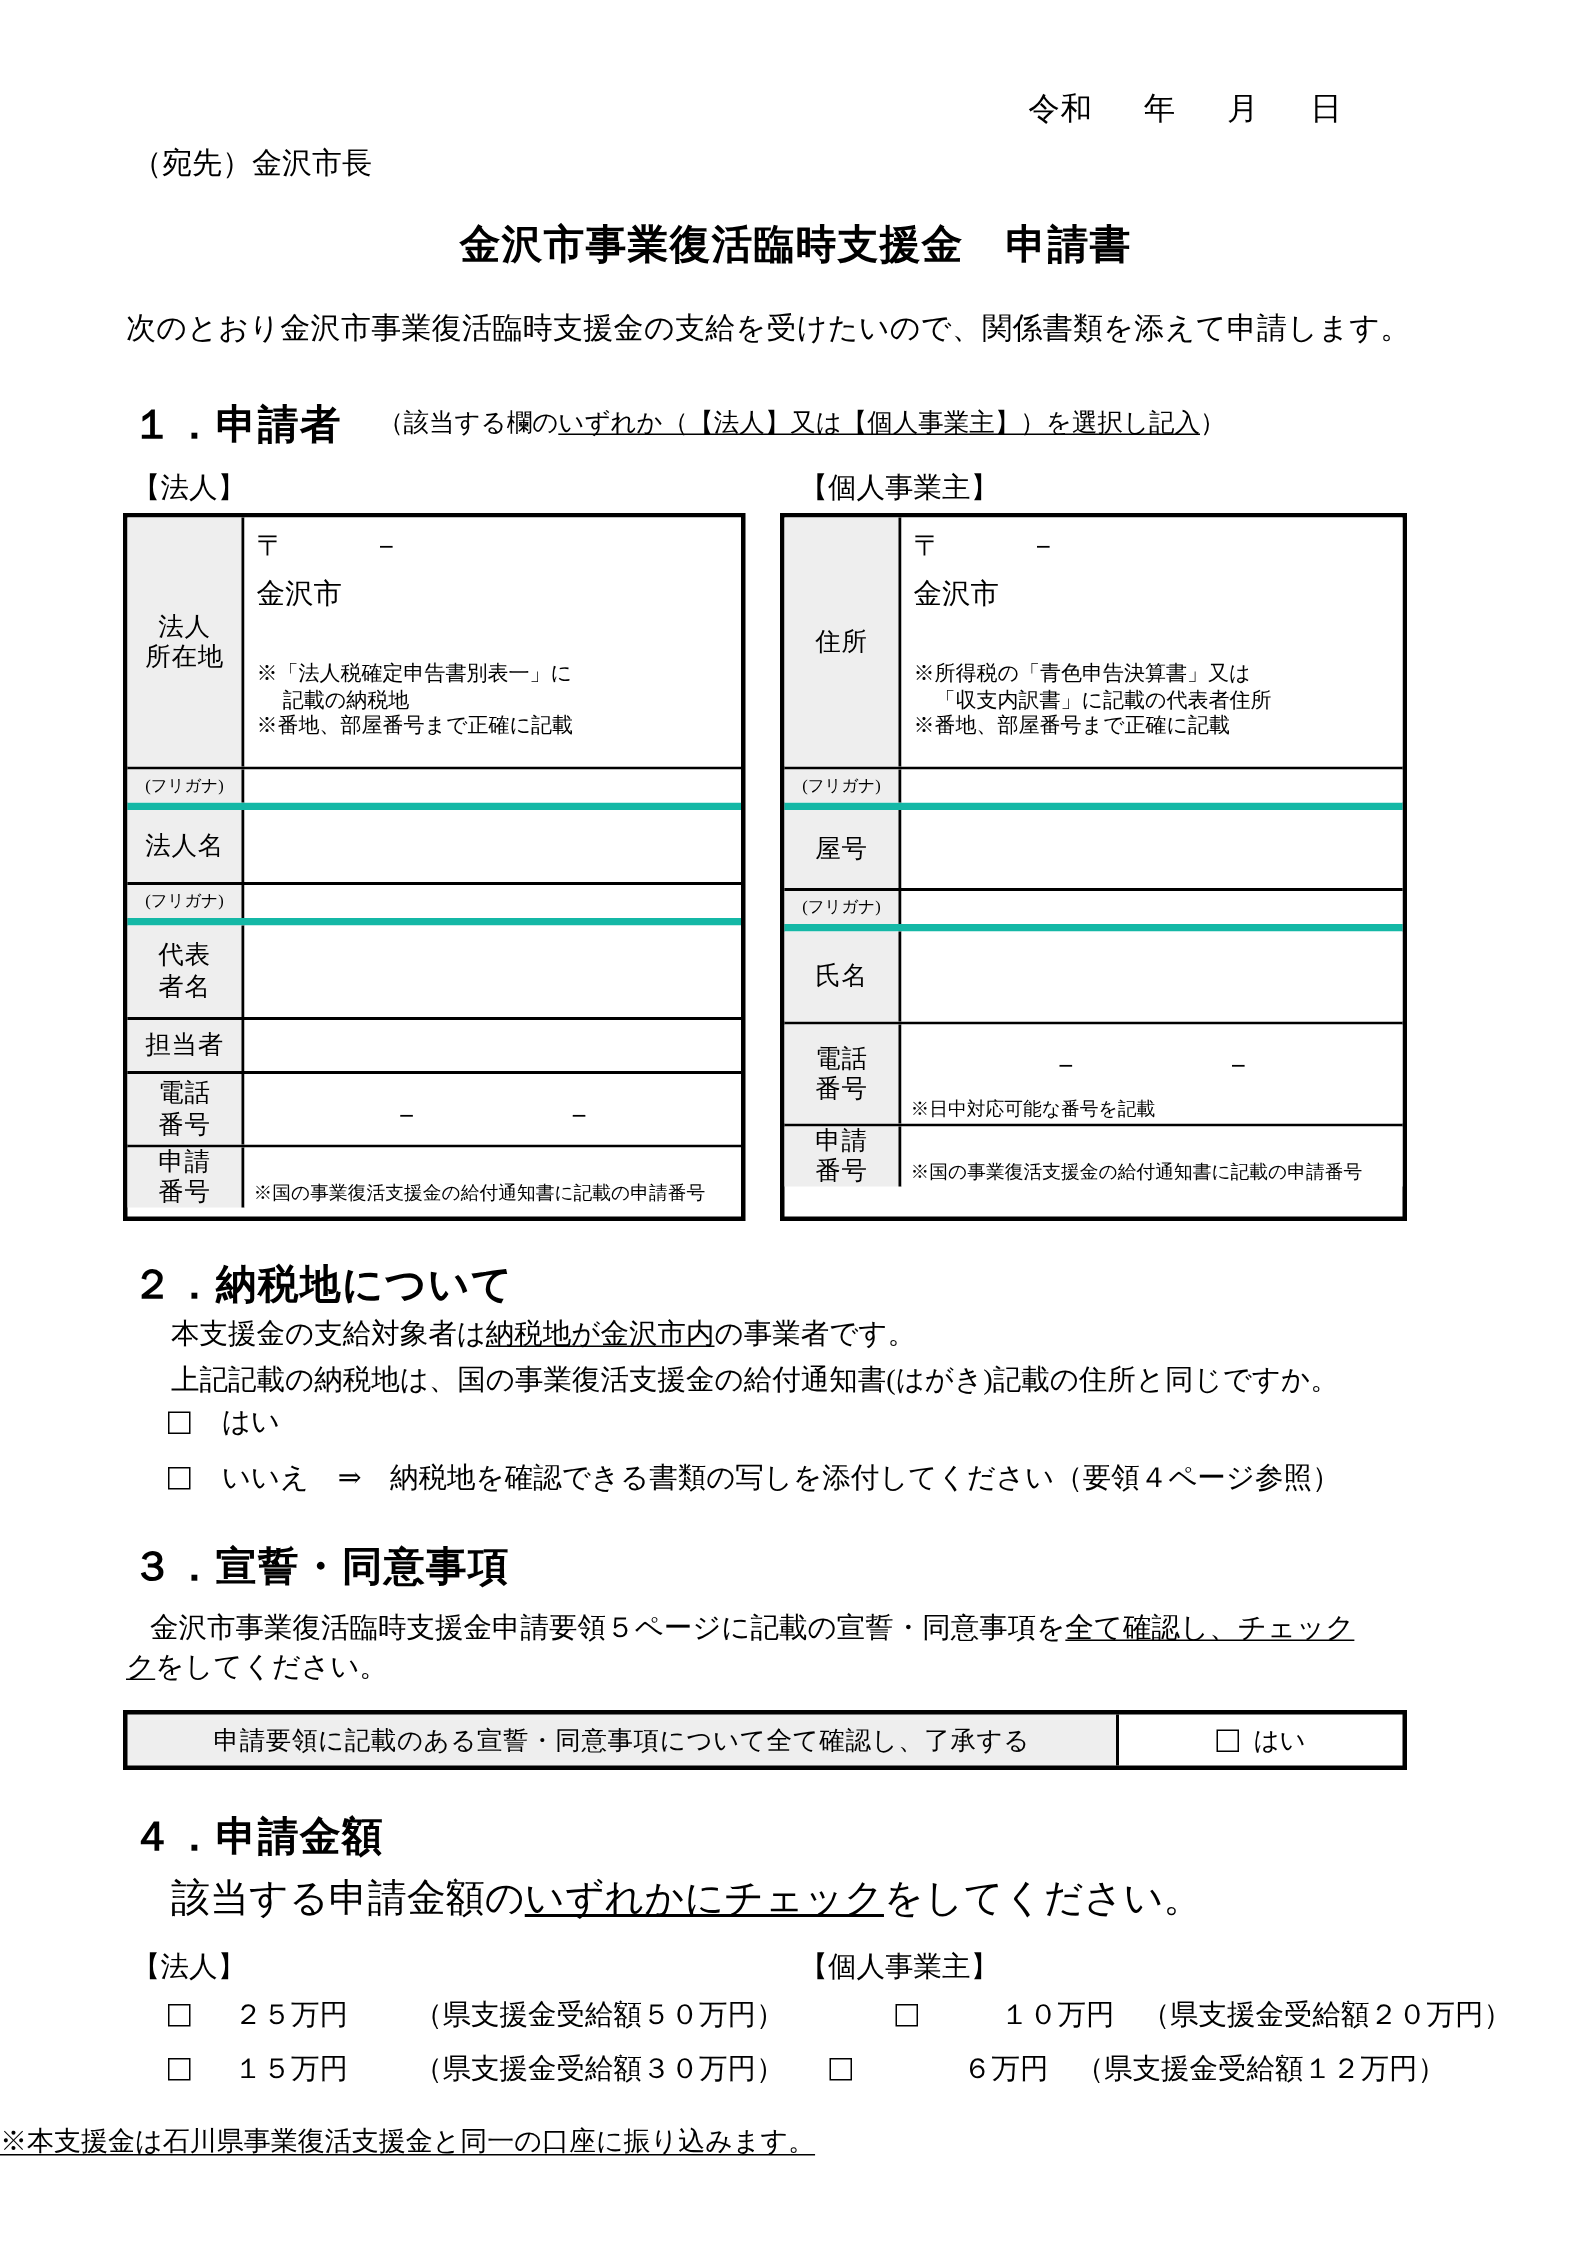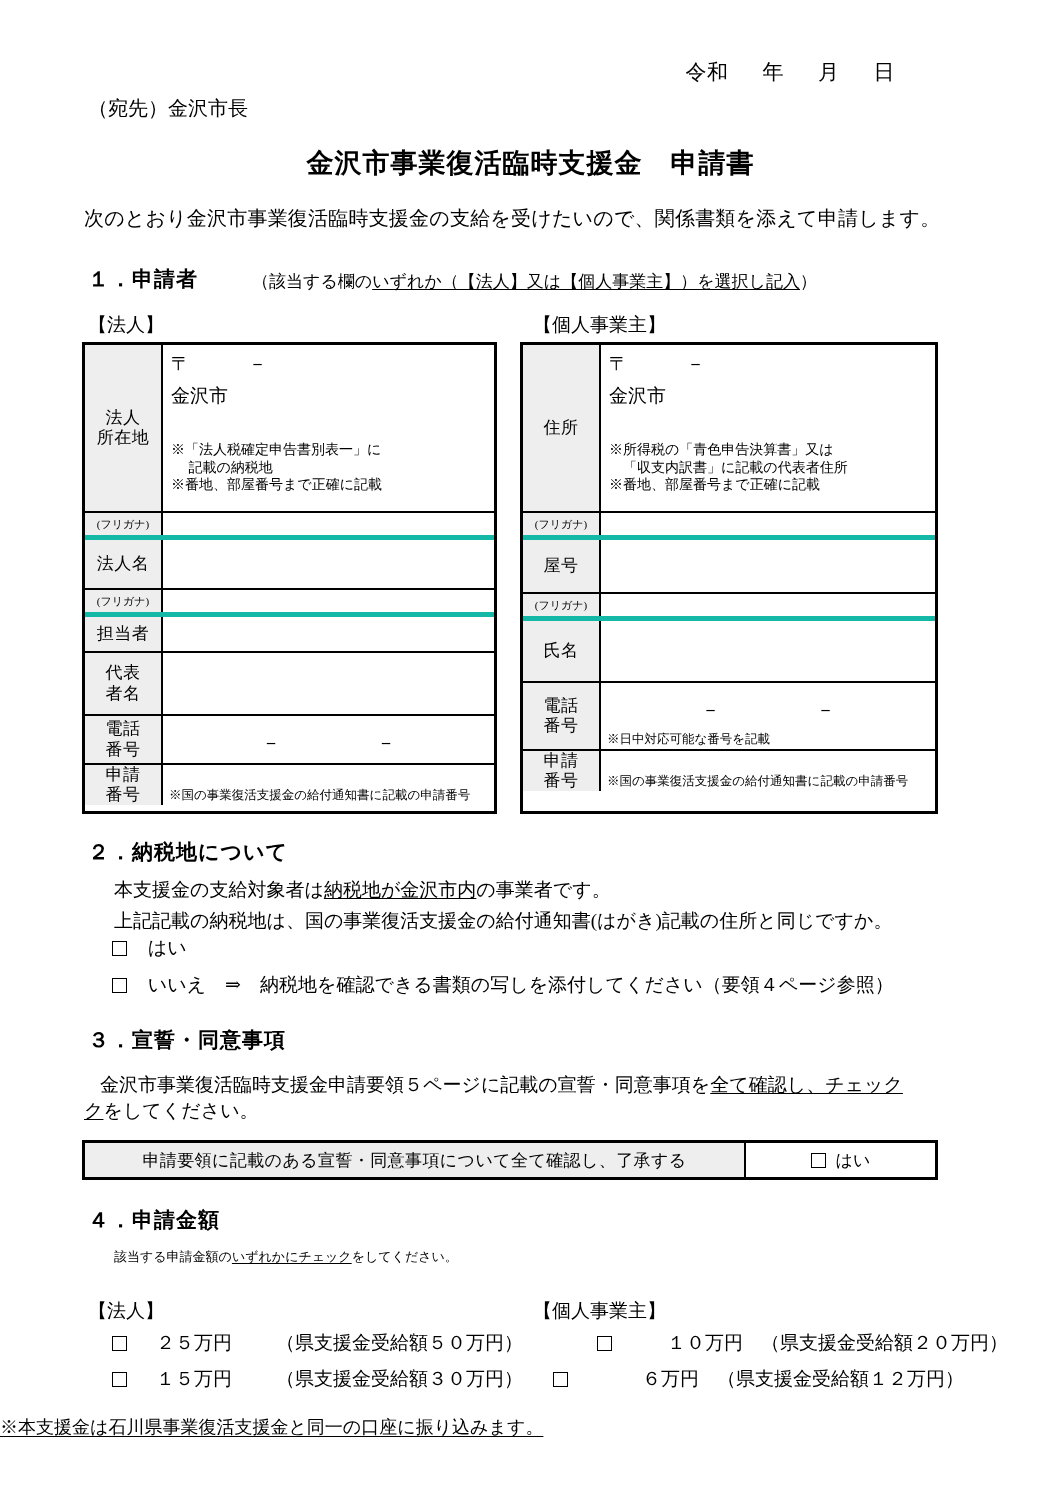--- a/index.html
+++ b/index.html
@@ -34,21 +34,21 @@
     top:145px;left:0;width:1061px;text-align:center;
     font-size:27px;font-weight:bold;letter-spacing:1px;
     white-space:nowrap;position:absolute;
   }
   .lead{
     top:205px;left:84px;font-size:20px;letter-spacing:0.2px;
   }
 
   
   .sec-h{
-    font-size:21px;font-weight:bold;letter-spacing:1px;
+    font-size:27px;font-weight:bold;letter-spacing:1px;
   }
   .sec-note{
     font-size:17px;font-weight:normal;letter-spacing:0;
   }
 
   
   .brk{font-size:19px;}
 
   
   .ftable{
@@ -208,28 +208,28 @@
     <div class="row" style="height:50px;justify-content:space-between;">
       <div class="lbl">法人名</div>
       <div class="val"></div>
     </div>
 
     <div class="row furirow" style="height:27px;">
       <div class="lbl furi">(フリガナ)</div>
       <div class="val"></div>
     </div>
 
-    <div class="row" style="height:36px;">
-      <div class="lbl">担当者</div>
-      <div class="val"></div>
-    </div>
-
     <div class="row" style="height:63px;">
       <div class="lbl" style="white-space:pre-line;">代表
 者名</div>
+      <div class="val"></div>
+    </div>
+
+    <div class="row" style="height:36px;">
+      <div class="lbl">担当者</div>
       <div class="val"></div>
     </div>
 
     <div class="row" style="height:49px;">
       <div class="lbl" style="white-space:pre-line;">電話
 番号</div>
       <div class="val">
         <div class="phonedash">
           <i>－</i><i>－</i>
         </div>
@@ -336,21 +336,21 @@
     <div class="pcheck">
       <span class="cb"></span>
         <span>はい</span>
     </div>
   </div>
 
   <div class="abs sec-h" style="top:1206px;left:88px;">
     <span>４．</span><span>申請金額</span>
   </div>
 
-  <div class="abs" style="top:1248px;left:114px;font-size:13px;">
+  <div class="abs" style="top:1248px;left:114px;font-size:26px;">
     <span>該当する申請金額の</span><span class="u">いずれかにチェック</span><span>をしてください。</span>
   </div>
 
   <div class="abs brk" style="top:1298px;left:88px;">【法人】</div>
   <div class="abs brk" style="top:1298px;left:533px;">【個人事業主】</div>
 
   <div class="amt-row" style="top:1330px;left:112px;">
     <span class="amt-cb"><span class="cb"></span></span><span class="amt-val">２５万円</span><span class="amt-paren">（県支援金受給額５０万円）</span>
   </div>
   <div class="amt-row" style="top:1366px;left:112px;">

